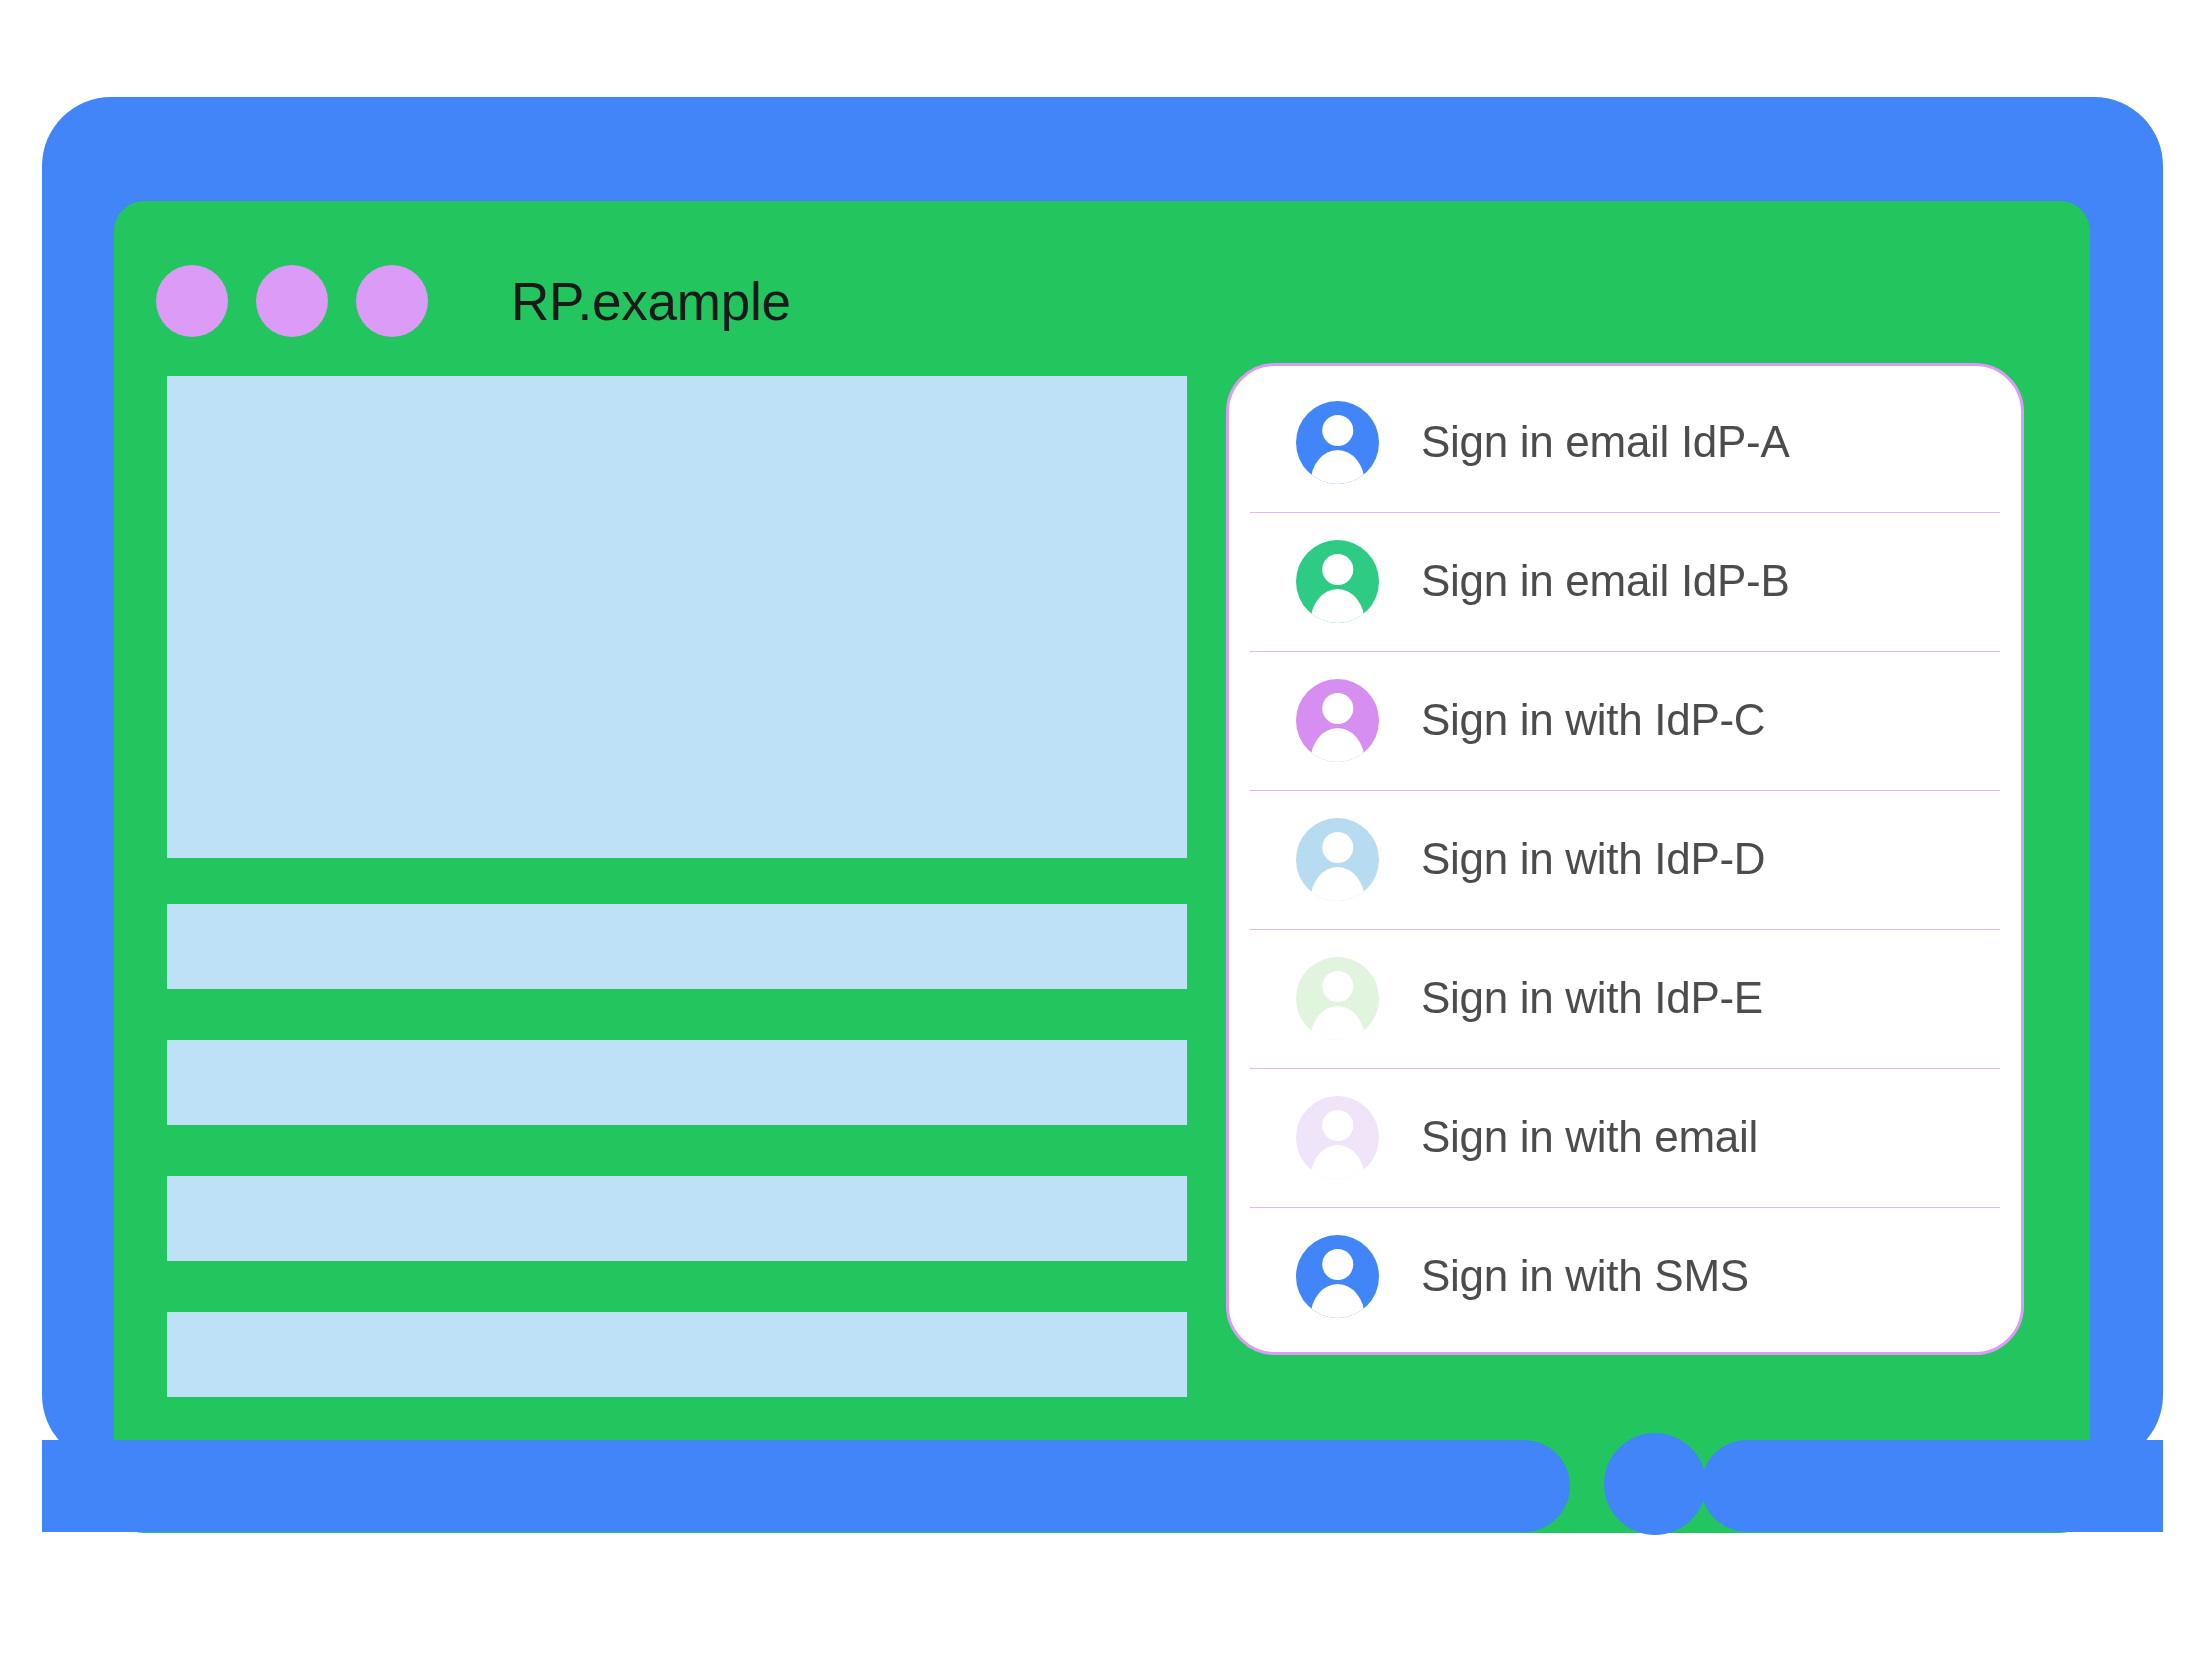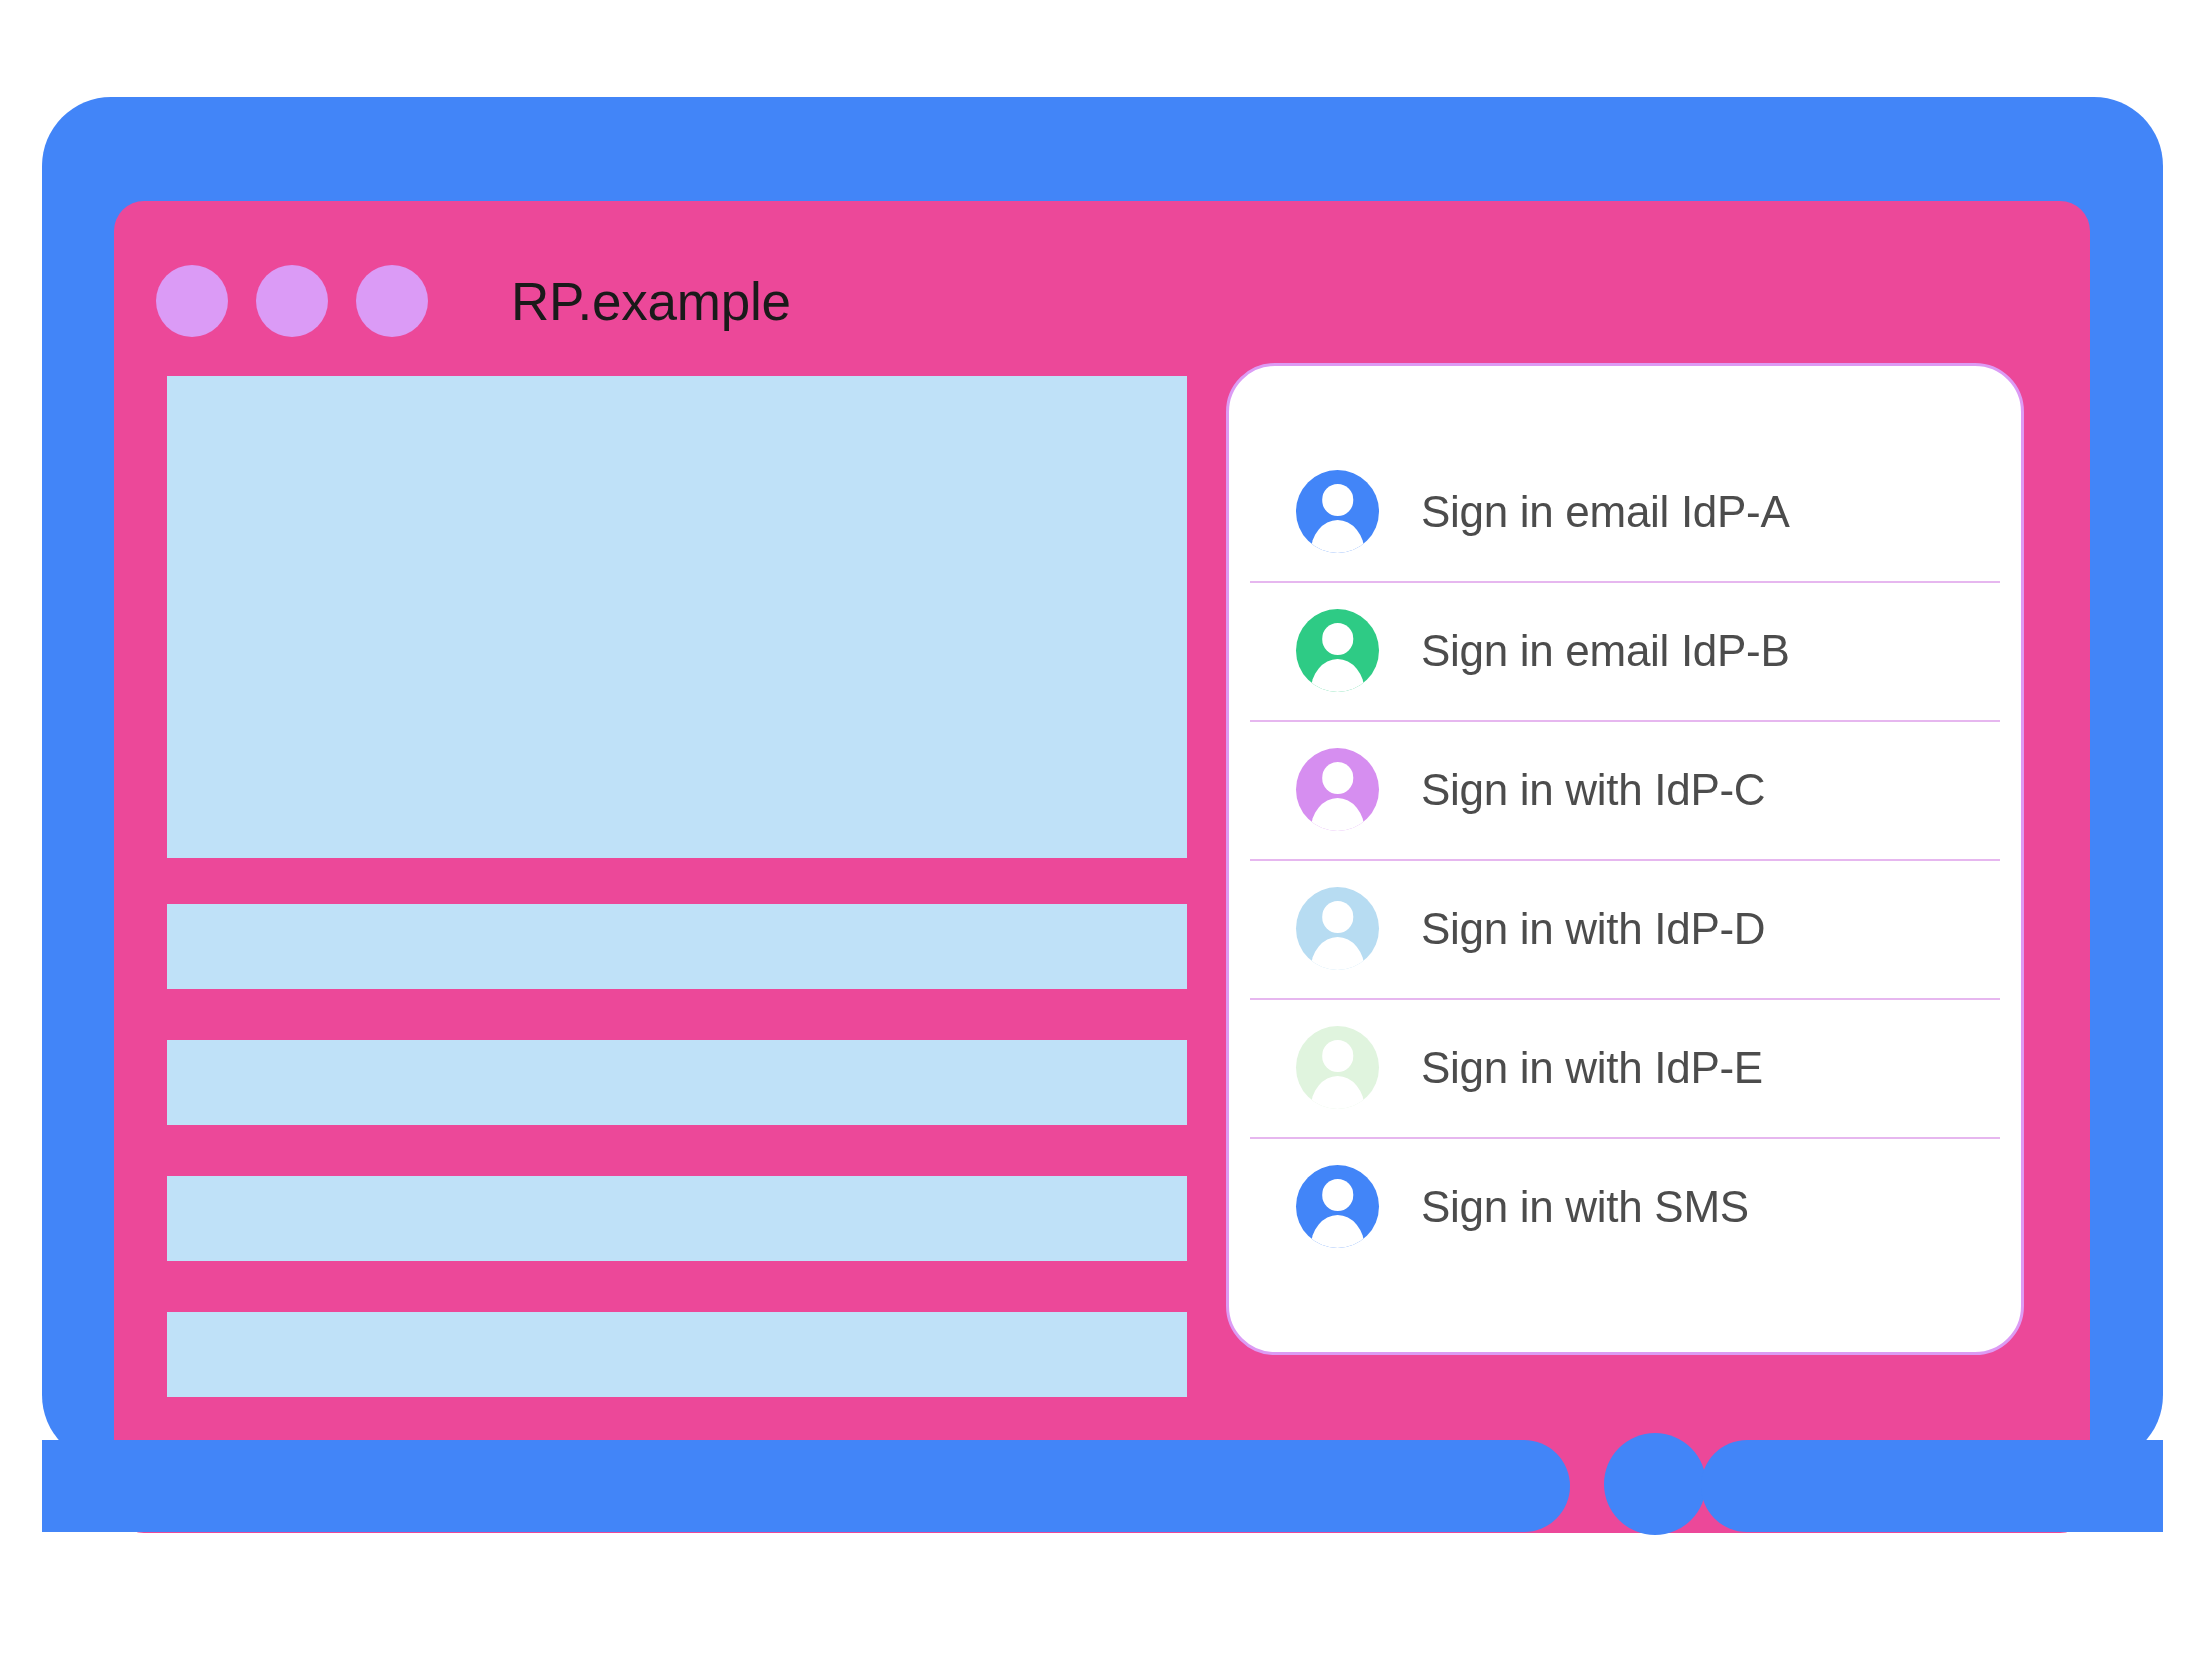--- a/index.html
+++ b/index.html
@@ -20,21 +20,21 @@
     position: absolute;
     left: 0; top: 0;
     width: 2121px; height: 1367px;
     background: #4285f8;
     border-radius: 69px;
   }
   .device-screen {
     position: absolute;
     left: 72px; top: 104px;
     width: 1976px; height: 1332px;
-    background: #ec4899;
+    background: #22c55e;
     border-radius: 30px;
     overflow: hidden;
   }
 
   
   .bezel-bar-left {
     position: absolute;
     left: 42px; top: 1440px;
     width: 1528px; height: 92px;
     background: #4285f8;
@@ -206,20 +206,27 @@
         </div>
 
         <div class="signin-row">
           <span class="avatar" style="background:#e0f4de;">
             <span class="head"></span>
               <span class="body"></span>
           </span>
           <span class="signin-label">Sign in with IdP-E</span>
         </div>
 
+        <div class="signin-row">
+          <span class="avatar" style="background:#f0e4f8;">
+            <span class="head"></span>
+              <span class="body"></span>
+          </span>
+          <span class="signin-label">Sign in with email</span>
+        </div>
 
         <div class="signin-row">
           <span class="avatar" style="background:#4285f8;">
             <span class="head"></span>
               <span class="body"></span>
           </span>
           <span class="signin-label">Sign in with SMS</span>
         </div>
 
       </div>

